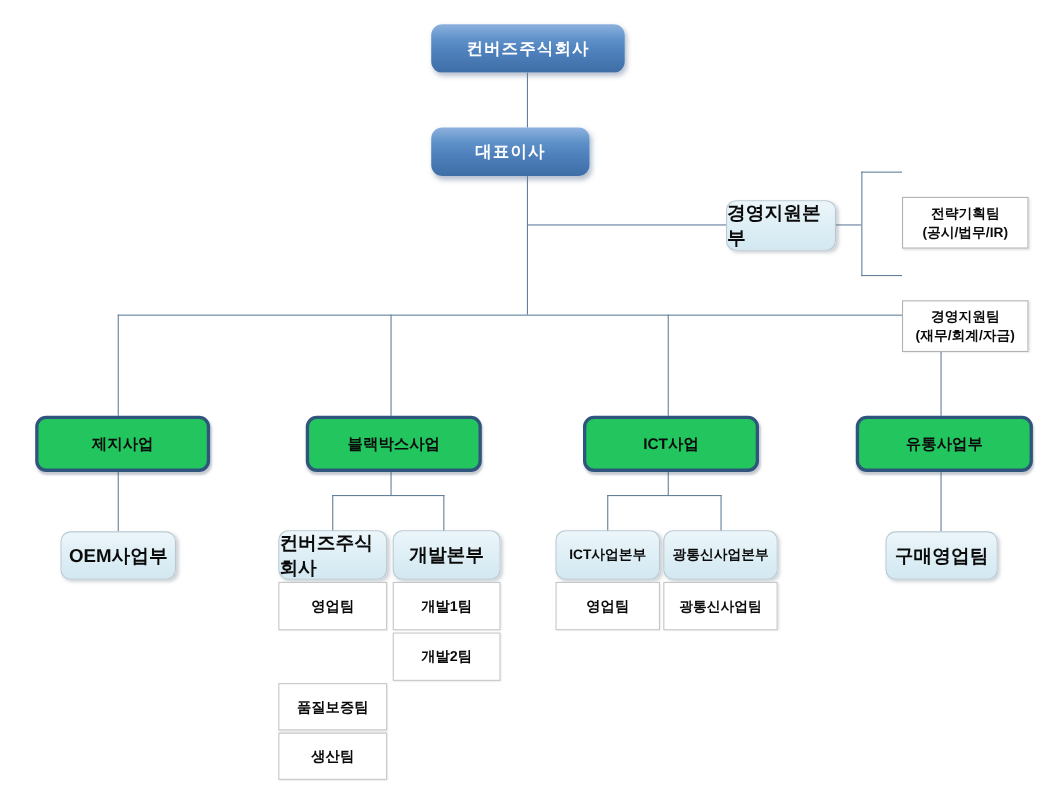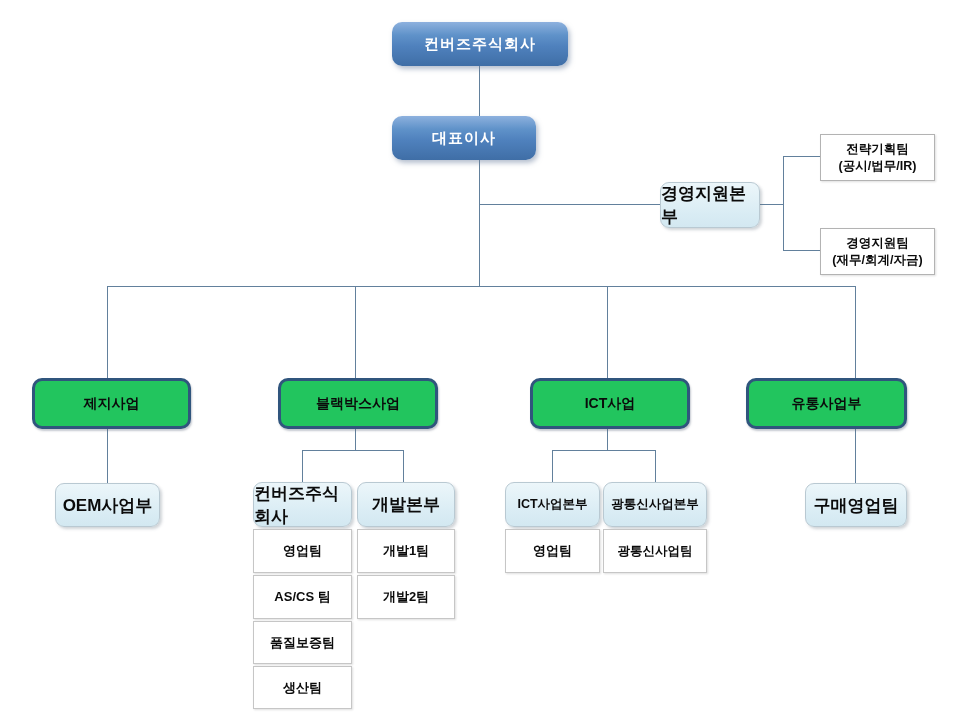--- a/index.html
+++ b/index.html
@@ -31,21 +31,21 @@
   .branchbox{position:absolute;display:flex;align-items:center;justify-content:center;
     border-radius:10px;font-weight:bold;font-size:14px;background:#22c55e;
     border:3px solid var(--branch-border,#30557d);box-shadow:1px 2px 2px rgba(90,100,120,.35);}
 
   
   .teambox{position:absolute;display:flex;align-items:center;justify-content:center;
     font-weight:bold;font-size:13px;background:#fff;
     border:1px solid var(--team-border,#c6c6c6);box-shadow:1px 1px 2px rgba(0,0,0,.13);}
 
   
-  .team2{flex-direction:column;line-height:1.3;font-size:12.5px;border-color:#b3b3b3;}
+  .team2{flex-direction:column;line-height:1.3;font-size:12.5px;border-color:#b3b3b3;margin-top:45px;}
 </style>
 </head>
 <body>
 
 <div class="stage">
 
   <div class="line v" style="left:479px;top:66px;height:50px"></div>
   <div class="line v" style="left:479px;top:160px;height:126px"></div>
   <div class="line h" style="left:480px;top:204px;width:180px"></div>
   <div class="line h" style="left:758px;top:204px;width:25px"></div>
@@ -83,29 +83,28 @@
     <span>(공시/법무/IR)</span>
   </div>
   <div class="teambox team2" style="left:820px;top:228px;width:113px;height:45px">
     <span>경영지원팀</span>
     <span>(재무/회계/자금)</span>
   </div>
 
   <div class="branchbox" style="left:32px;top:378px;width:153px;height:45px">제지사업</div>
   <div class="branchbox" style="left:278px;top:378px;width:154px;height:45px">블랙박스사업</div>
   <div class="branchbox" style="left:530px;top:378px;width:154px;height:45px">ICT사업</div>
-  <div class="branchbox" style="left:746px;top:378px;width:155px;height:45px">유통사업부</div>
+  <div class="branchbox" style="left:778px;top:378px;width:155px;height:45px">유통사업부</div>
 
   <div class="bluebox" style="left:55px;top:483px;width:103px;height:42px">OEM사업부</div>
 
   <div class="bluebox" style="left:253px;top:482px;width:97px;height:43px">컨버즈주식회사</div>
   <div class="bluebox" style="left:357px;top:482px;width:96px;height:43px">개발본부</div>
 
   <div class="teambox" style="left:253px;top:529px;width:97px;height:42px">영업팀</div>
-  <div class="teambox" style="left:253px;top:575px;width:97px;height:42px">AS/CS 팀</div>
   <div class="teambox" style="left:253px;top:666px;width:97px;height:41px">생산팀</div>
   <div class="teambox" style="left:253px;top:621px;width:97px;height:41px">품질보증팀</div>
 
   <div class="teambox" style="left:357px;top:529px;width:96px;height:42px">개발1팀</div>
   <div class="teambox" style="left:357px;top:575px;width:96px;height:42px">개발2팀</div>
 
   <div class="bluebox" style="left:505px;top:482px;width:93px;height:43px;font-size:12.5px">ICT사업본부</div>
   <div class="bluebox" style="left:603px;top:482px;width:102px;height:43px;font-size:12.5px">광통신사업본부</div>
 
   <div class="teambox" style="left:505px;top:529px;width:93px;height:42px">영업팀</div>

